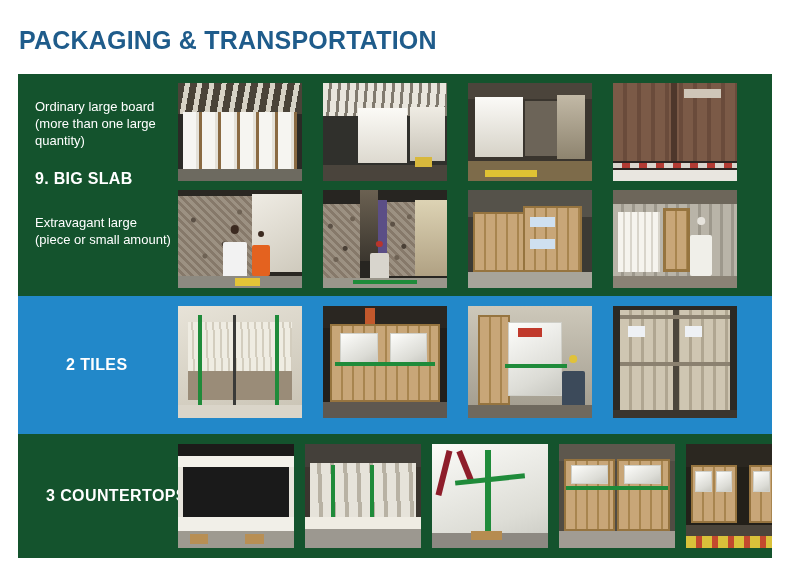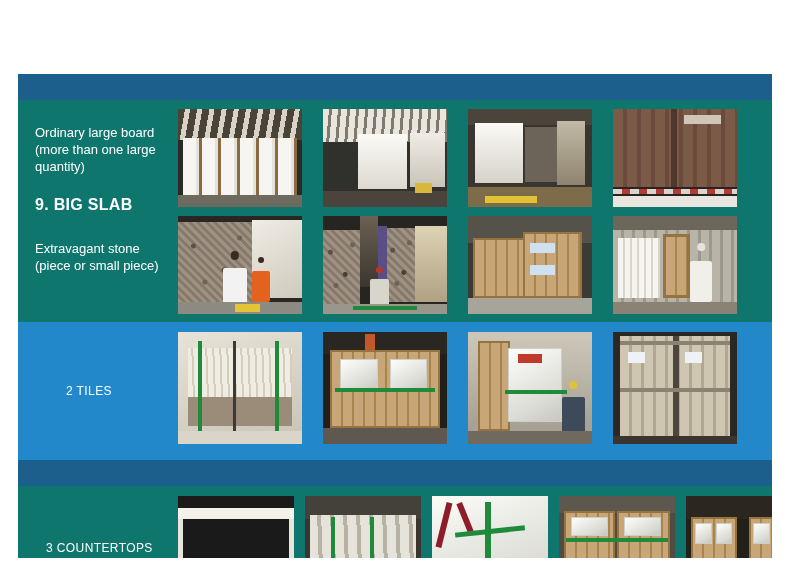--- a/index.html
+++ b/index.html
@@ -29,21 +29,21 @@
   
   #panel {
     position: absolute;
     left: 18px; top: 74px;
     width: 754px; height: 484px;
     background: #1C5F8C;
     overflow: hidden;
   }
 
   .row { position: relative; width: 100%; }
-  .row.dark  { background: #0f766e; margin-top: 26px; }
+  .row.dark  { background: #14532d; }
   .row.light { background: #2288C9; }
 
   #row-bigslab     { height: 222px; }
   #row-tiles       { height: 138px; }
   #row-countertops { height: 124px; }
 
   
   .label-col {
     position: absolute;
     left: 0; top: 0;
@@ -59,22 +59,22 @@
     width: 140px;
   }
   #cap-ordinary { top: 24px; }
   #cap-bigslab  { top: 96px; font-size: 16px; font-weight: bold; letter-spacing: .3px; }
   #cap-extra    { top: 140px; }
 
   .center-label {
     position: absolute;
     top: 50%;
     transform: translateY(-50%);
-    font-size: 12px;
-    font-weight: normal;
+    font-size: 16px;
+    font-weight: bold;
     color: #ffffff;
     letter-spacing: .4px;
     white-space: nowrap;
   }
   #label-tiles       { left: 48px; }
   #label-countertops { left: 28px; }
 
   
   .photo {
     position: absolute;
@@ -135,29 +135,30 @@
       radial-gradient(circle at 80% 20%, #6e6254 0 2px, transparent 3px),
       radial-gradient(circle at 35% 75%, #6e6254 0 2px, transparent 3px),
       repeating-linear-gradient(45deg,#9c9182 0 3px,#86796a 3px 6px);
   }
 </style>
 </head>
 <body>
 
 <div id="slide">
 
+  <div id="slide-title">PACKAGING &amp; TRANSPORTATION</div>
 
   <div id="panel">
 
     <div class="row dark" id="row-bigslab">
 
       <div class="label-col">
         <div class="cap" id="cap-ordinary">Ordinary large board (more than one large quantity)</div>
         <div class="cap" id="cap-bigslab">9. BIG SLAB</div>
-        <div class="cap" id="cap-extra">Extravagant stone (piece or small piece)</div>
+        <div class="cap" id="cap-extra">Extravagant large (piece or small amount)</div>
       </div>
 
       <div class="photo" style="left:160px;top:9px;width:124px;height:98px;background:#2b2a26;">
         <div class="roof"></div>
         <div class="layer" style="left:4%;top:30%;width:92%;height:58%;
              background:repeating-linear-gradient(90deg,#f6f5f1 0 13px,#e4e1d8 13px 16px,#8a6a42 16px 19px);"></div>
         <div class="layer" style="left:0;right:0;bottom:0;height:12%;background:#6d6a60;"></div>
       </div>
 
       <div class="photo" style="left:305px;top:9px;width:124px;height:98px;background:#30302c;">

